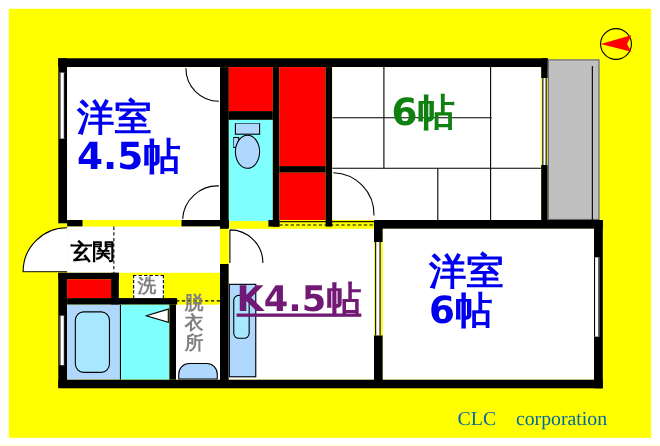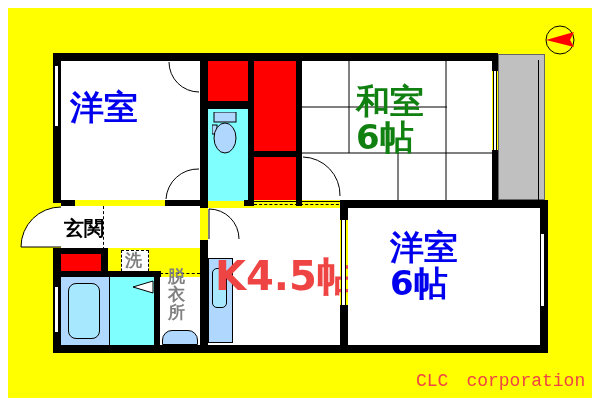--- a/index.html
+++ b/index.html
@@ -2,36 +2,37 @@
 <html><head>
 <meta charset="utf-8">
 <style>
   html,body{margin:0;padding:0;background:#ffffff;}
   body{width:600px;height:405px;position:relative;overflow:hidden;font-family:"DejaVu Sans",sans-serif;}
   .bg{position:absolute;left:8px;top:8px;width:584px;height:390px;background:#ffff00;}
   .abs{position:absolute;box-sizing:border-box;}
   .wall{position:absolute;background:#000;}
   .room{position:absolute;background:#fff;}
   .label{position:absolute;font-weight:bold;line-height:1;white-space:nowrap;}
-  .credit{position:absolute;font-family:Liberation Mono, monospace;font-size:18px;color:#ef4444;}
+  .credit{position:absolute;font-family:Liberation Serif, serif;font-size:18px;color:#0369a1;}
 </style>
 </head>
 <body>
 
 <div class="bg"></div>
 
 <div class="wall" style="left:53px;top:53px;width:445px;height:8px;"></div>
 <div class="wall" style="left:53px;top:53px;width:8px;height:150px;"></div>
 <div class="wall" style="left:53px;top:248px;width:8px;height:104px;"></div>
 <div class="wall" style="left:53px;top:345px;width:495px;height:8px;"></div>
 <div class="wall" style="left:540px;top:200px;width:8px;height:153px;"></div>
 
 <div class="room" style="left:61px;top:61px;width:139px;height:139px;"></div>
 <div class="label" style="left:70px;top:90px;color:#0000ee;font-size:34px;">
   <div>洋室</div>
+  <div style="margin-top:2px;">4.5帖</div>
 </div>
 <svg class="abs" style="left:168px;top:61px;" width="32" height="34">
     <path d="M1 1 A30 30 0 0 0 31 31" fill="none" stroke="#000" stroke-width="1"></path>
   </svg>
 <svg class="abs" style="left:165px;top:168px;" width="35" height="32">
     <path d="M34 1 A32 32 0 0 0 1 31" fill="none" stroke="#000" stroke-width="1"></path>
   </svg>
 <div class="wall" style="left:200px;top:61px;width:8px;height:145px;"></div>
 <div class="wall" style="left:61px;top:200px;width:14px;height:6px;"></div>
 <div class="wall" style="left:165px;top:200px;width:43px;height:6px;"></div>
@@ -54,21 +55,20 @@
 <svg class="abs" style="left:302px;top:61px;" width="190" height="139">
   <g stroke="#000" stroke-width="1" fill="none">
     <line x1="47" y1="0" x2="47" y2="92"></line>
     <line x1="0" y1="46" x2="145" y2="46"></line>
     <line x1="144" y1="0" x2="144" y2="139"></line>
     <line x1="0" y1="92" x2="190" y2="92"></line>
     <line x1="96" y1="92" x2="96" y2="139"></line>
   </g>
 </svg>
 <div class="label" style="left:356px;top:84px;color:#108010;font-size:34px;">
-  <div>和室</div>
   <div style="margin-top:2px;">6帖</div>
 </div>
 <svg class="abs" style="left:302px;top:156px;" width="40" height="44">
     <path d="M1 1 A38 38 0 0 1 38 40" fill="none" stroke="#000" stroke-width="1"></path>
   </svg>
 <div class="wall" style="left:492px;top:53px;width:6px;height:18px;"></div>
 <div class="wall" style="left:492px;top:150px;width:6px;height:56px;"></div>
 <div class="abs" style="left:493px;top:71px;width:4px;height:79px;border-left:1px solid #000;border-right:1px solid #000;background:#fff;"></div>
 
 <div class="abs" style="left:498px;top:54px;width:47px;height:146px;background:#c0c0c0;border:1px solid #666;"></div>
@@ -116,21 +116,21 @@
 </div>
 <div class="abs" style="left:162px;top:330px;width:36px;height:15px;background:#b0d8ff;border:1px solid #000;border-radius:10px 10px 0 0;"></div>
 
 <div class="wall" style="left:200px;top:240px;width:8px;height:110px;"></div>
 <div class="room" style="left:208px;top:208px;width:132px;height:137px;"></div>
 <svg class="abs" style="left:208px;top:208px;" width="32" height="32">
     <path d="M1 31 L1 1 M1 1 A30 30 0 0 1 31 31" fill="none" stroke="#000" stroke-width="1"></path>
   </svg>
 <div class="abs" style="left:208px;top:258px;width:25px;height:85px;background:#b0d8ff;border:1px solid #000;"></div>
 <div class="abs" style="left:212px;top:268px;width:15px;height:40px;border:1px solid #000;border-radius:5px;background:#a8e8ff;"></div>
-<div class="label" style="left:215px;top:256px;font-size:40px;color:#ef4444;">K4.5帖</div>
+<div class="label" style="left:215px;top:256px;font-size:32px;color:#701a75;text-decoration:underline;">K4.5帖</div>
 
 <div class="wall" style="left:340px;top:200px;width:8px;height:20px;"></div>
 <div class="abs" style="left:341px;top:220px;width:5px;height:85px;border-left:1px solid #000;border-right:1px solid #000;background:#fff;"></div>
 <div class="wall" style="left:340px;top:305px;width:8px;height:45px;"></div>
 
 <div class="room" style="left:348px;top:208px;width:192px;height:137px;"></div>
 <div class="label" style="left:390px;top:230px;color:#0000ee;font-size:34px;">
   <div>洋室</div>
   <div style="margin-top:2px;">6帖</div>
 </div>

